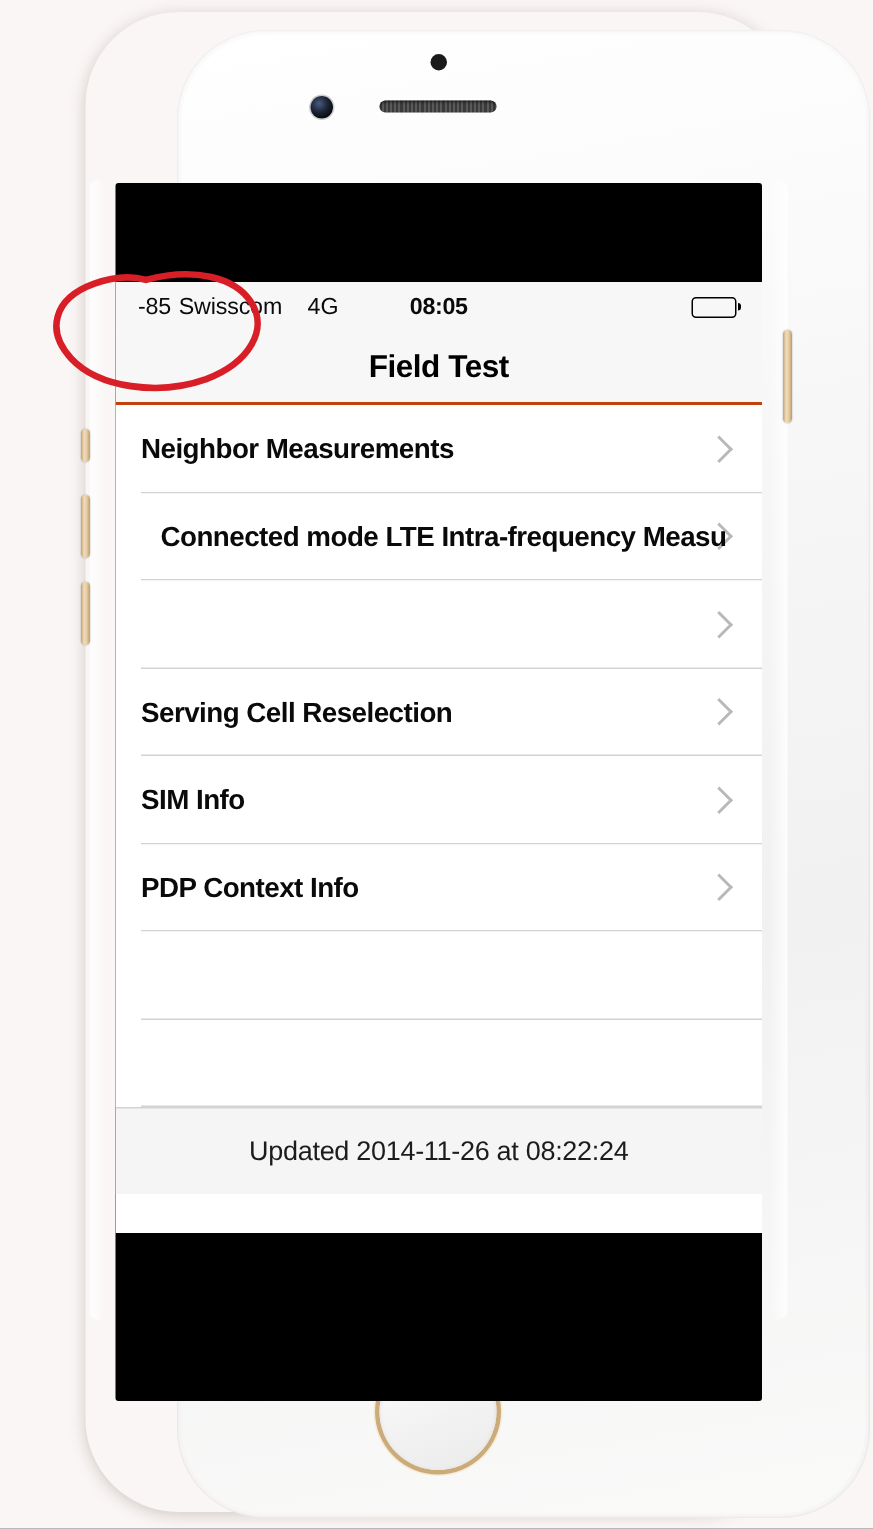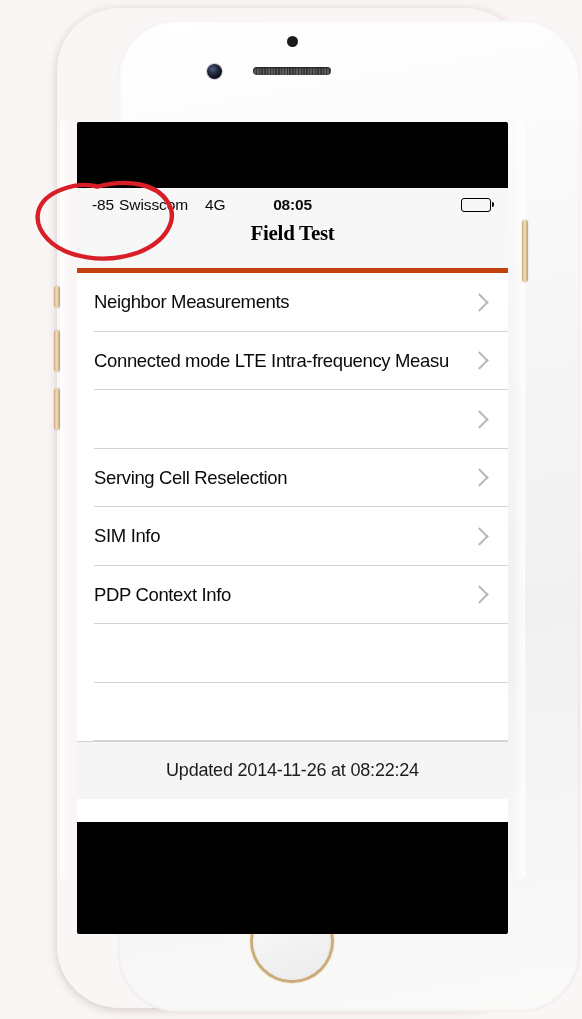--- a/index.html
+++ b/index.html
@@ -167,24 +167,24 @@
     width: 2.2px; height: 5.5px;
     background: #000;
     border-radius: 0 2px 2px 0;
     margin-left: 1.2px;
   }
 
   
   #nav-bar {
     height: 47px;
     background: #f7f7f7;
-    border-bottom: 5px solid #c2410c;
-    display: flex;
+    border-bottom: 2px solid #c2410c;
+    display: flex;
+    align-items: center;
     justify-content: center;
-    font-family: Liberation Serif, serif;
   }
   #nav-title {
     font-size: 21px;
     font-weight: bold;
     color: #000;
     letter-spacing: -.3px;
   }
 
   
   #settings-list {
@@ -204,37 +204,38 @@
     content: "";
     position: absolute;
     left: 17px;
     right: 0;
     bottom: 0;
     height: 1px;
     background: #d3d3d3;
   }
   .row-label {
     font-size: 18.5px;
-    font-weight: normal;
+    font-weight: bold;
     color: #0a0a0a;
     letter-spacing: -.35px;
     white-space: nowrap;
   }
   .row-chevron {
     position: absolute;
     right: 22px;
     width: 11px;
     height: 11px;
     border-top: 2.2px solid #b9b9b9;
     border-right: 2.2px solid #b9b9b9;
     transform: rotate(45deg);
   }
   .list-row.is-clipped .row-label {
     position: relative;
     z-index: 3;
+    margin-left: 13px;
   }
   .list-row.is-clipped .row-chevron {
     z-index: 1;
   }
   .list-row.empty-row { height: 58.5px; }
 
   
   #list-footer {
     height: 57px;
     background: #f5f5f5;

